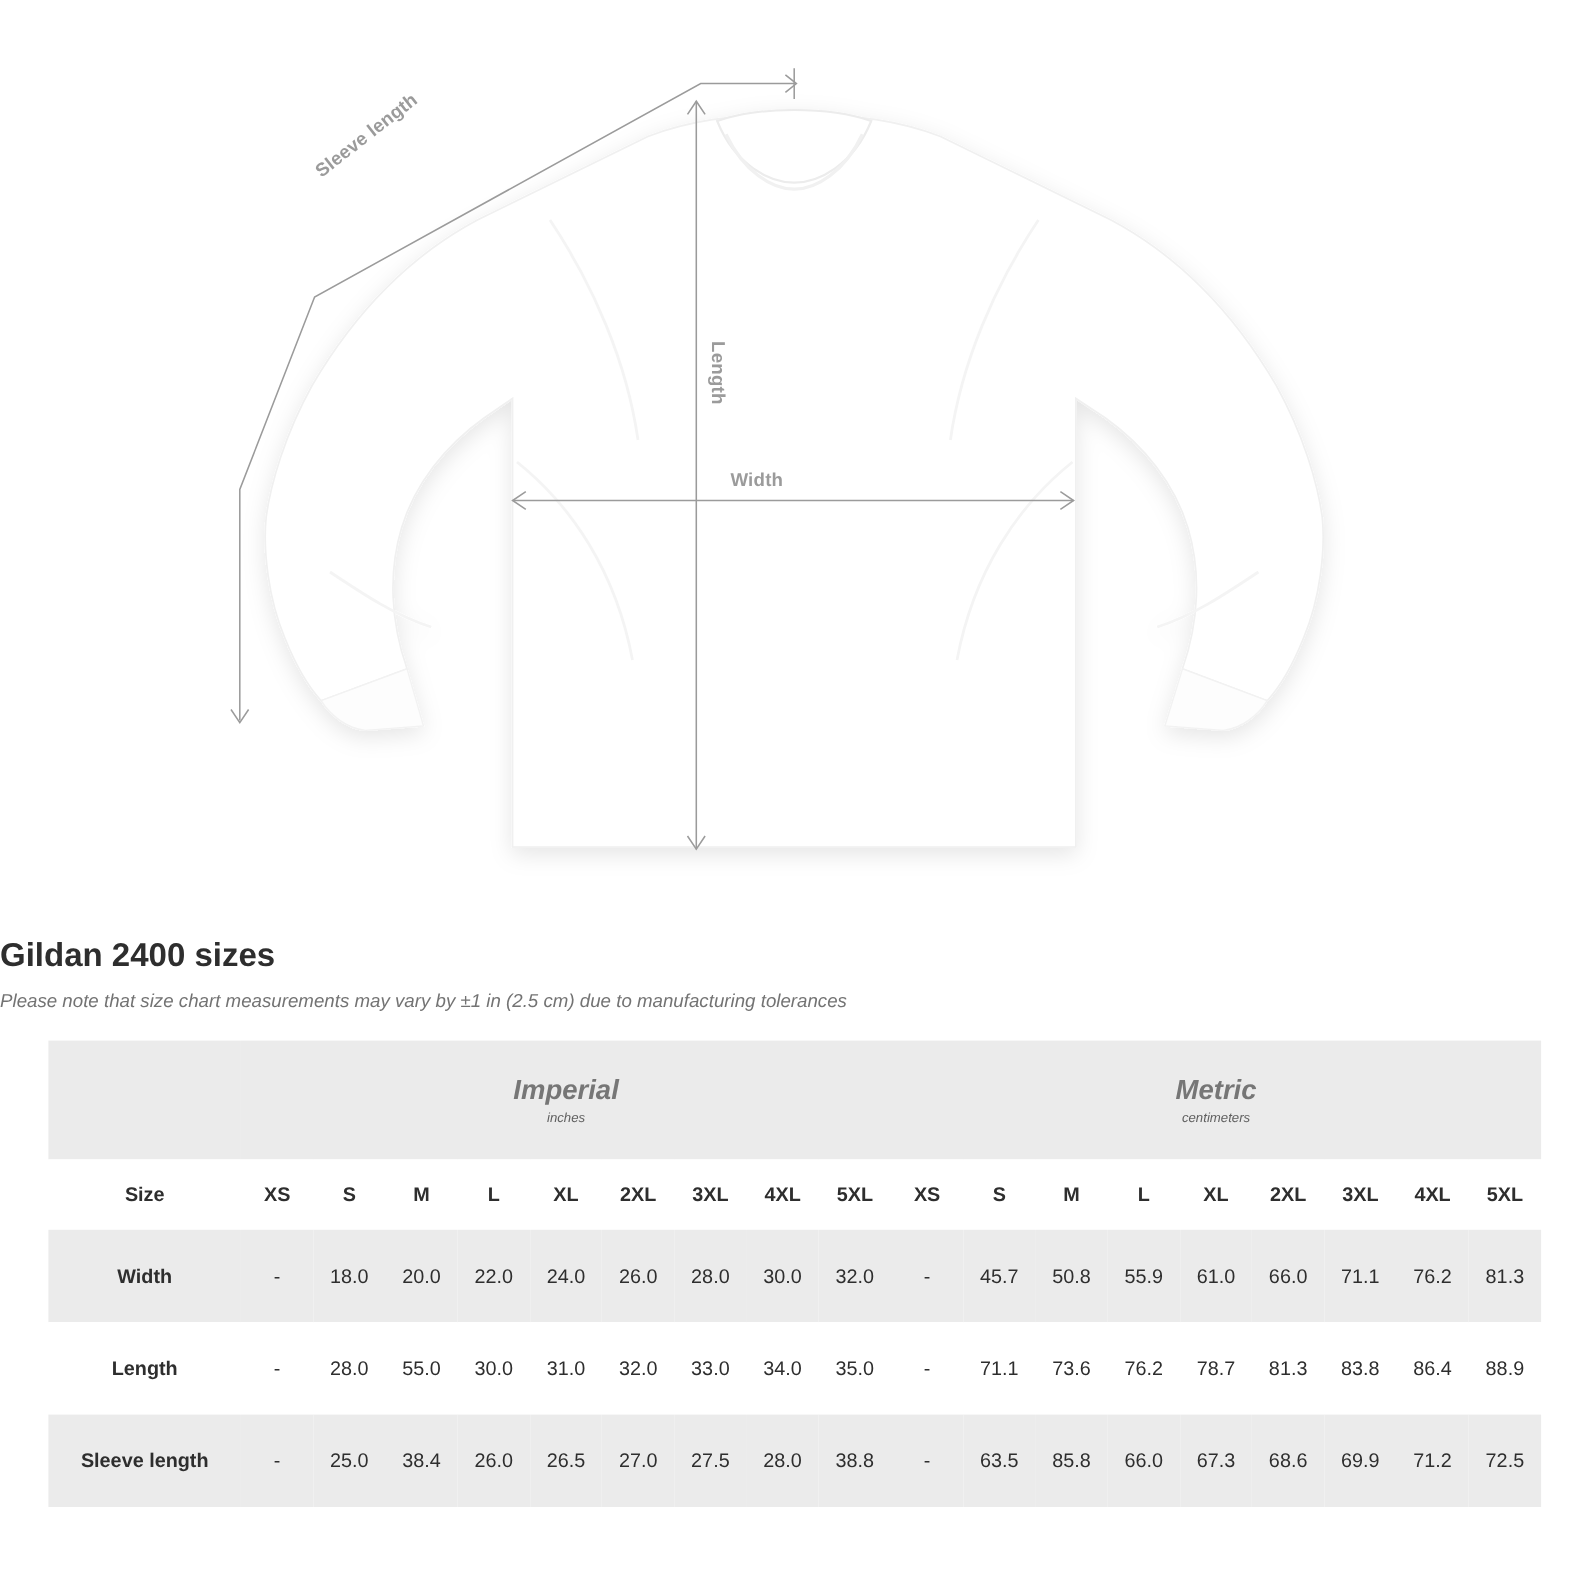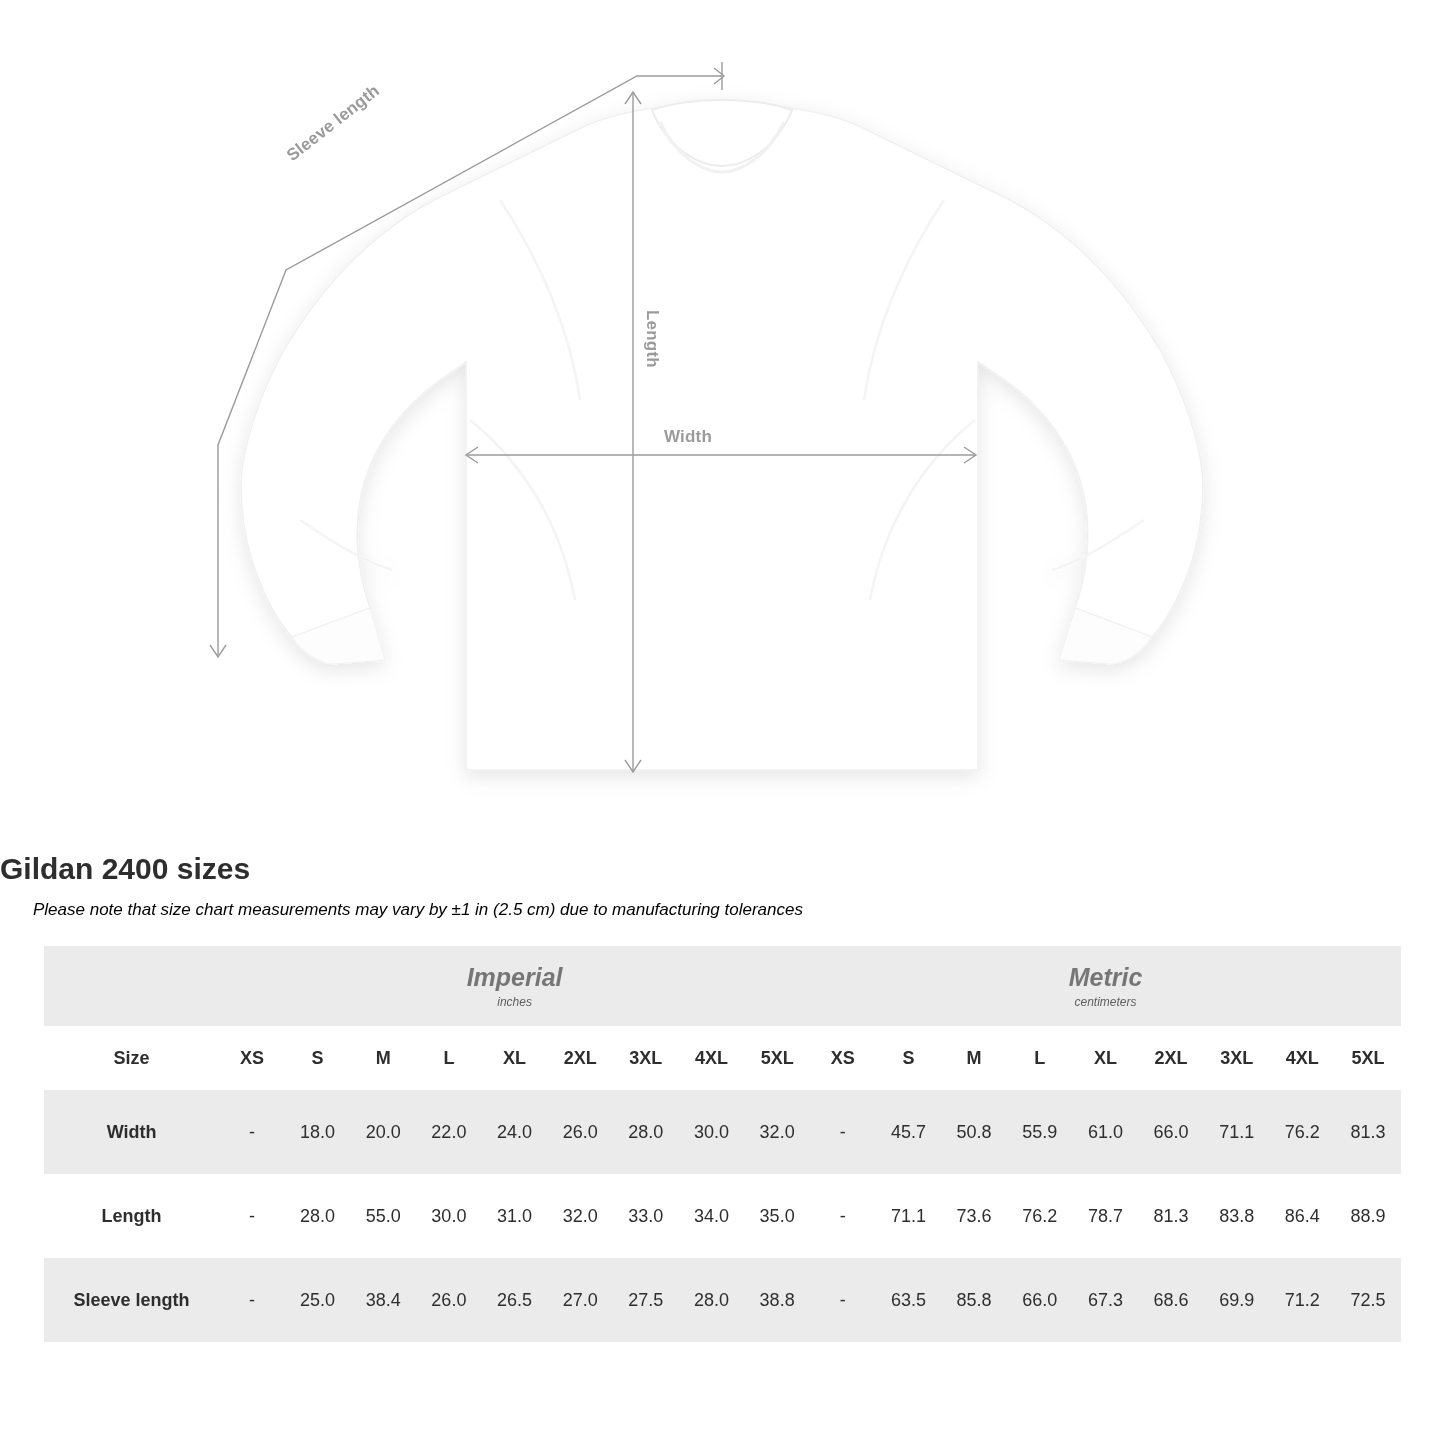--- a/index.html
+++ b/index.html
@@ -57,43 +57,42 @@
   }
   #chart-title {
     font-size: 30px;
     font-weight: bold;
     color: #2e2e2e;
     margin: 0 0 14px 0;
   }
   #chart-note {
     font-size: 17px;
     font-style: italic;
-    color: #000000;
+    color: #737373;
     margin: 0;
-    padding-left: 33px;
   }
 
   
   #size-table-wrap {
     margin: 26px 44px 0 44px;
   }
   table {
     border-collapse: collapse;
     width: 1357px;
     table-layout: fixed;
   }
   td, th {
     text-align: center;
     font-size: 17px;
     padding: 0;
     border: 0;
   }
   .unit-row td {
     background: #ebebeb;
-    height: 80px;
+    height: 108px;
     vertical-align: middle;
     text-align: center;
   }
   .unit-title {
     font-size: 25px;
     font-weight: bold;
     font-style: italic;
     color: #767676;
     line-height: 1.15;
   }

